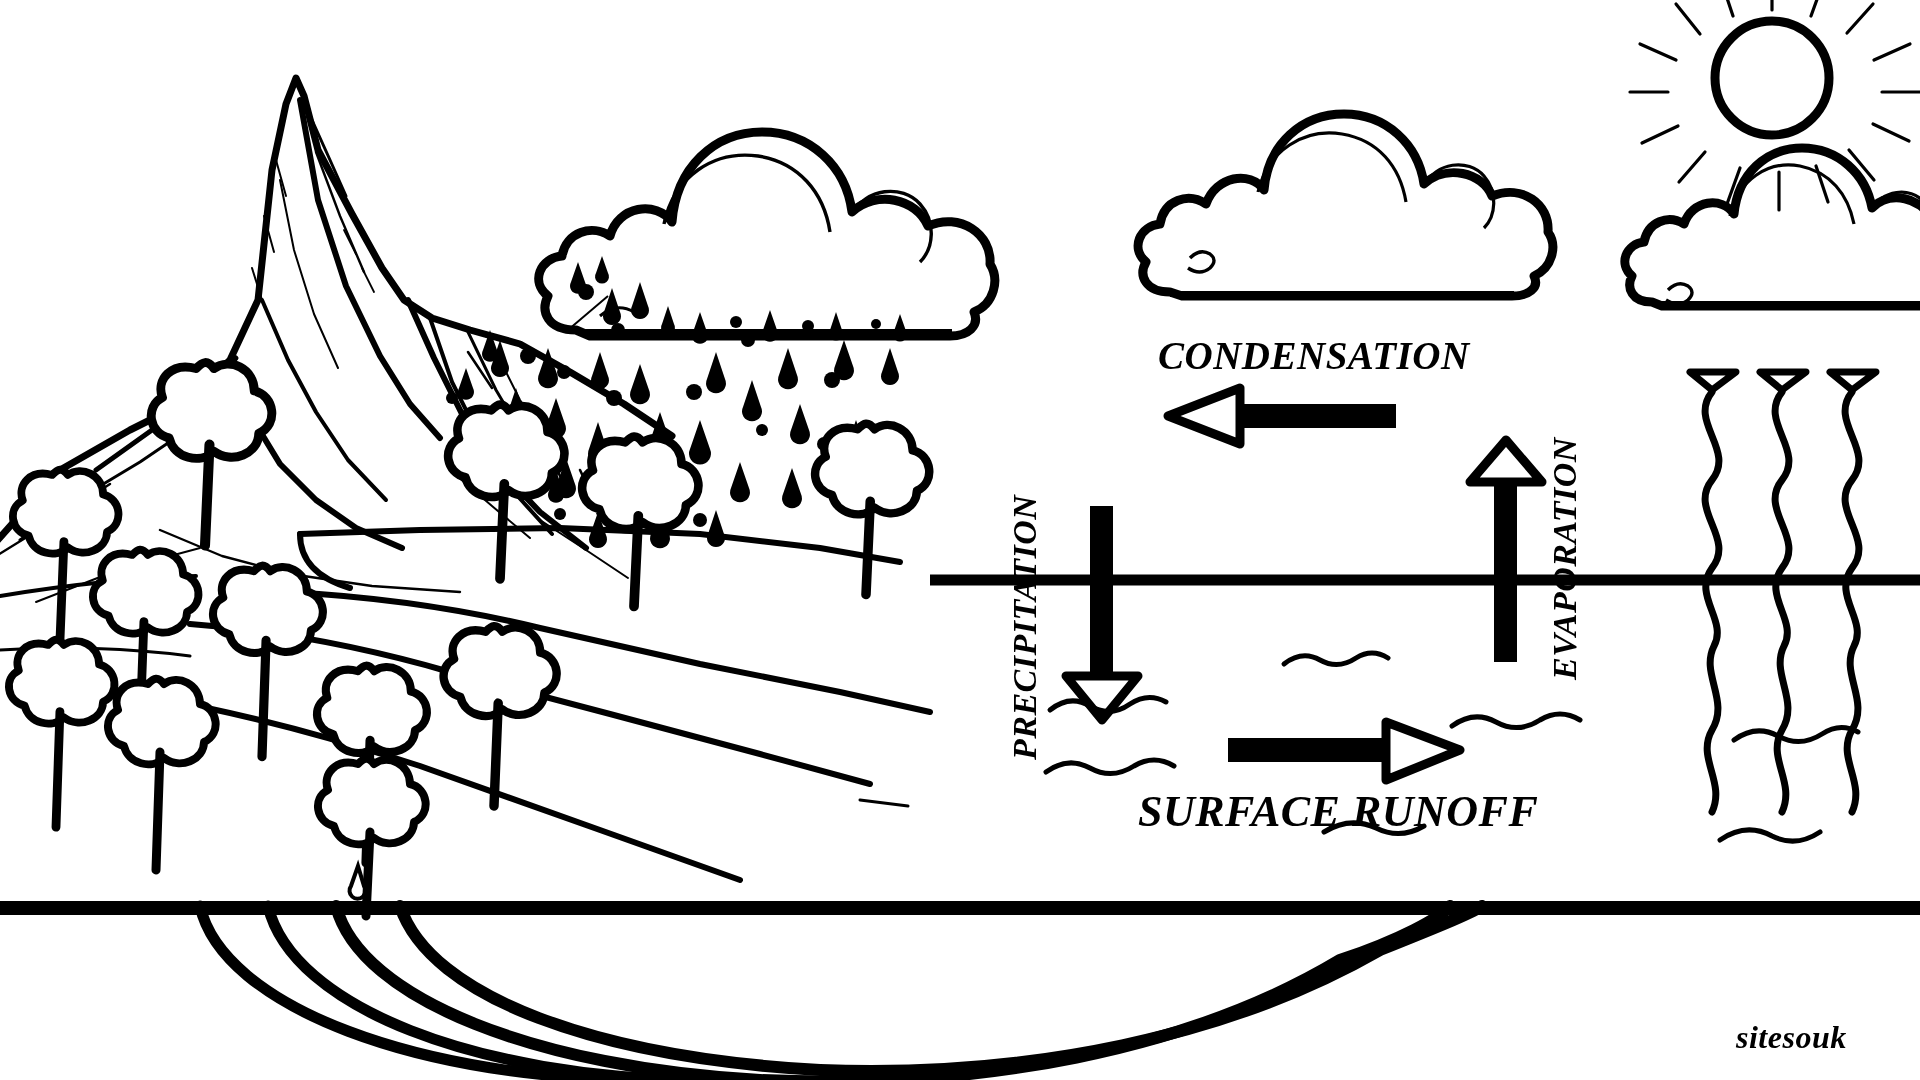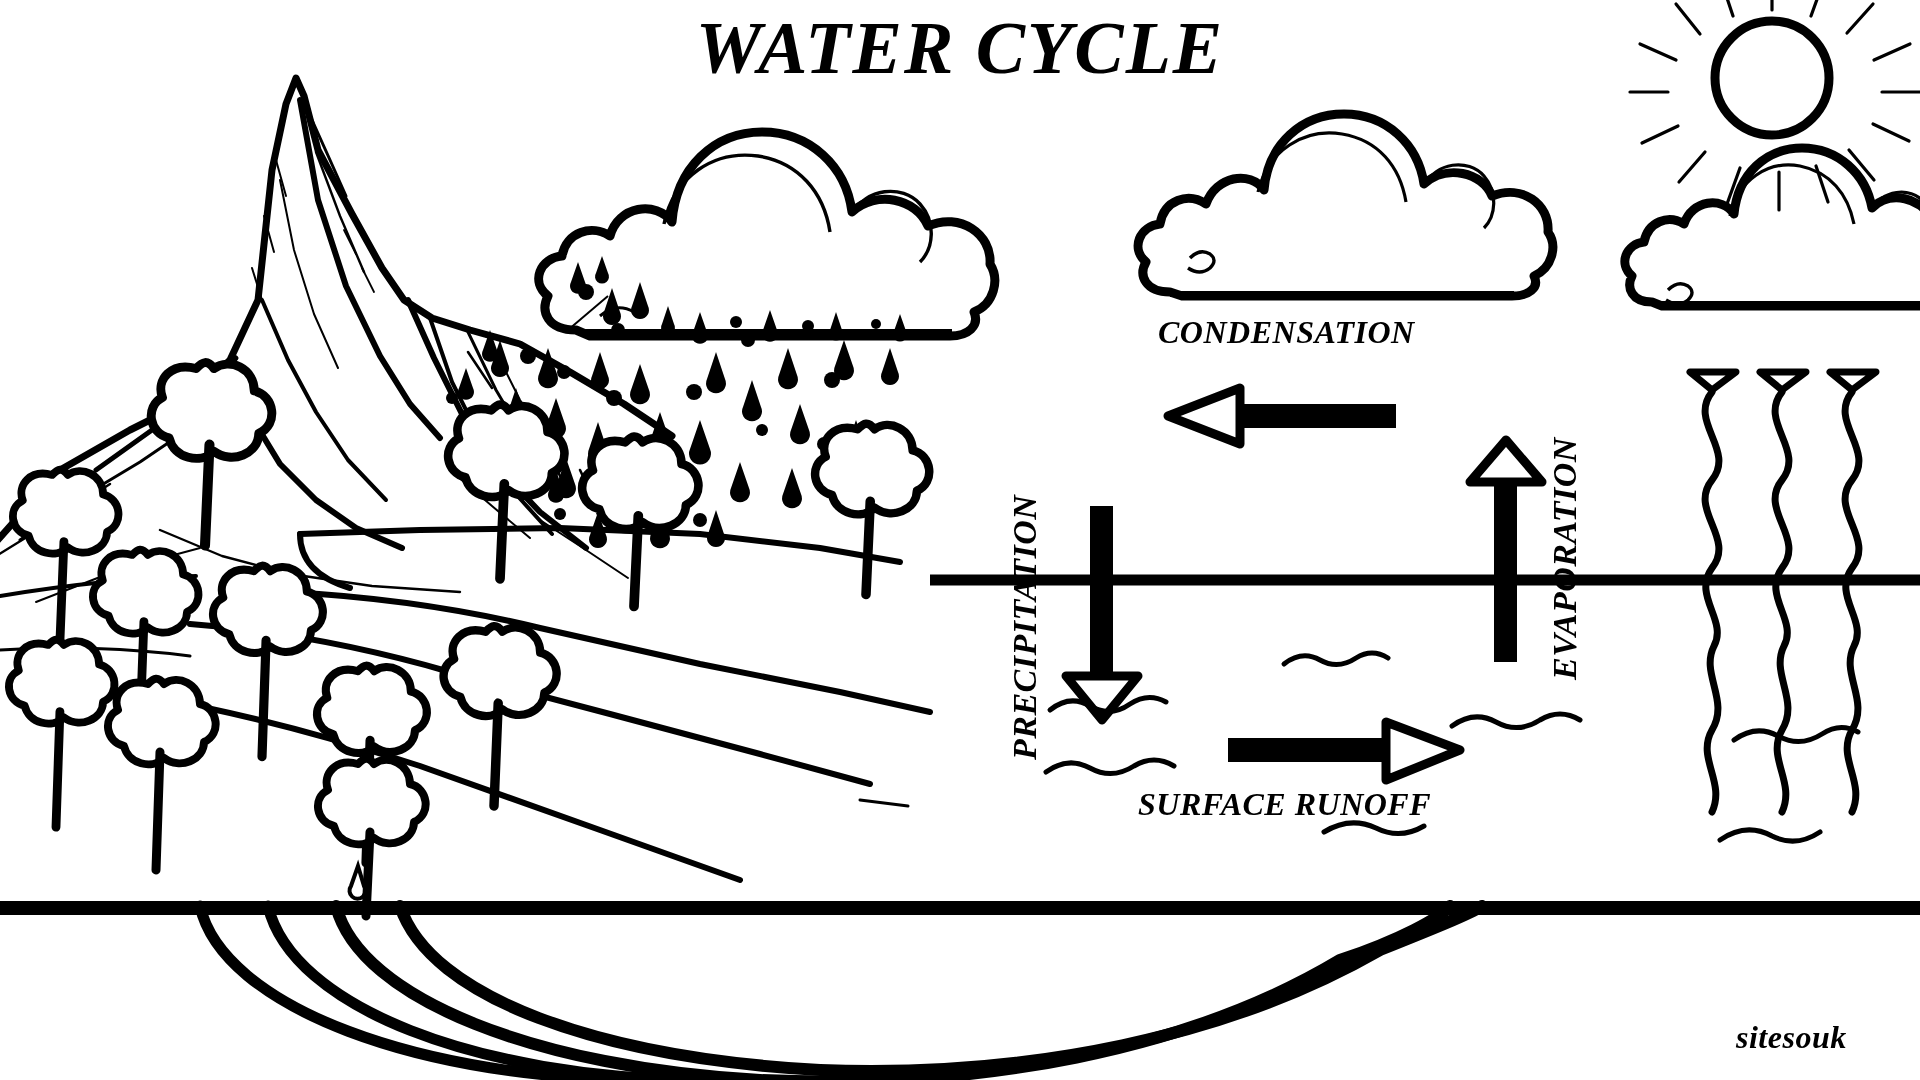--- a/index.html
+++ b/index.html
@@ -4,22 +4,22 @@
 <style>
   html,body{margin:0;padding:0;background:#ffffff;}
   body{width:1920px;height:1080px;overflow:hidden;
        font-family:"Liberation Serif", serif;}
   #stage{position:relative;width:1920px;height:1080px;background:#ffffff;}
   #art{position:absolute;left:0;top:0;width:1920px;height:1080px;}
   .lbl{position:absolute;color:#000;font-family:"Liberation Serif", serif;
        font-weight:bold;font-style:italic;white-space:nowrap;letter-spacing:.5px;}
   #title{left:0;top:6px;width:1920px;text-align:center;font-size:74px;
          letter-spacing:2px;}
-  #lbl-cond{left:1158px;top:314px;font-size:32px;}
-  #lbl-runoff{left:1138px;top:786px;font-size:32px;font-style:italic;}
+  #lbl-cond{left:1158px;top:333px;font-size:39px;}
+  #lbl-runoff{left:1138px;top:786px;font-size:44px;font-style:italic;}
   #lbl-precip{left:0px;top:0px;font-size:34px;
       transform:translate(1006px,760px) rotate(-90deg);transform-origin:0 0;}
   #lbl-evap{left:0px;top:0px;font-size:34px;
       transform:translate(1546px,680px) rotate(-90deg);transform-origin:0 0;}
   #watermark{left:1736px;top:1019px;font-size:32px;}
 </style>
 </head>
 <body>
 
 <div id="stage">
@@ -343,21 +343,20 @@
                C 1400 940 1440 918 1450 906" stroke-width="12"></path>
       <path d="M 400 906 C 430 998 600 1058 820 1070 C 1030 1078 1230 1036 1380 950
                C 1430 930 1470 914 1482 906" stroke-width="12"></path>
       <path d="M 200 906 C 222 1006 420 1082 660 1080" stroke-width="11"></path>
       <path d="M 268 906 C 292 1008 480 1078 700 1080" stroke-width="11"></path>
     </g>
 
     <path d="M 358 866 l 6 20 a 8 8 0 1 1 -13 0 Z" fill="none" stroke="#000" stroke-width="4"></path>
   </svg>
 
-  <div class="lbl" id="title">WATER CYCLE</div>
 
   <div class="lbl" id="lbl-cond">CONDENSATION</div>
 
   <div class="lbl" id="lbl-precip">PRECIPITATION</div>
 
   <div class="lbl" id="lbl-evap">EVAPORATION</div>
 
   <div class="lbl" id="lbl-runoff">SURFACE RUNOFF</div>
 
   <div class="lbl" id="watermark">sitesouk</div>

